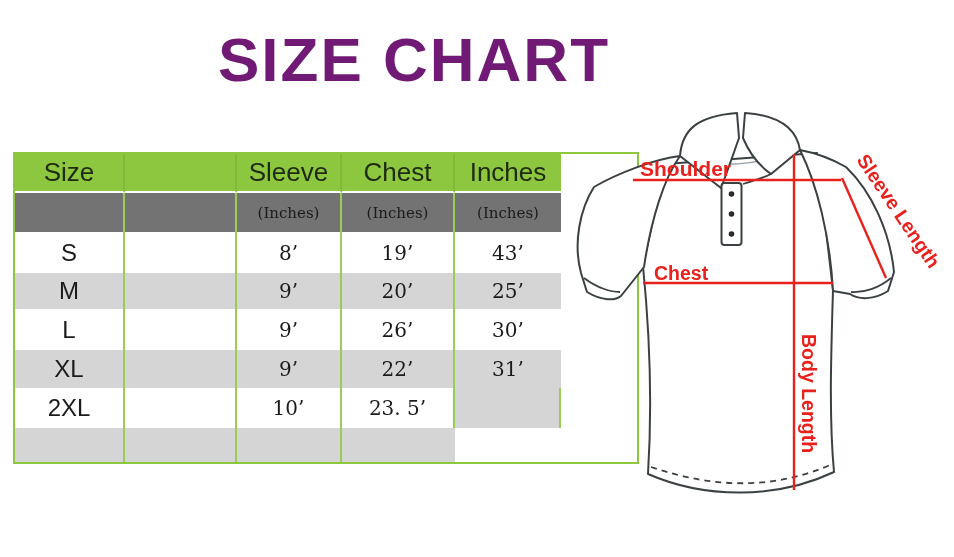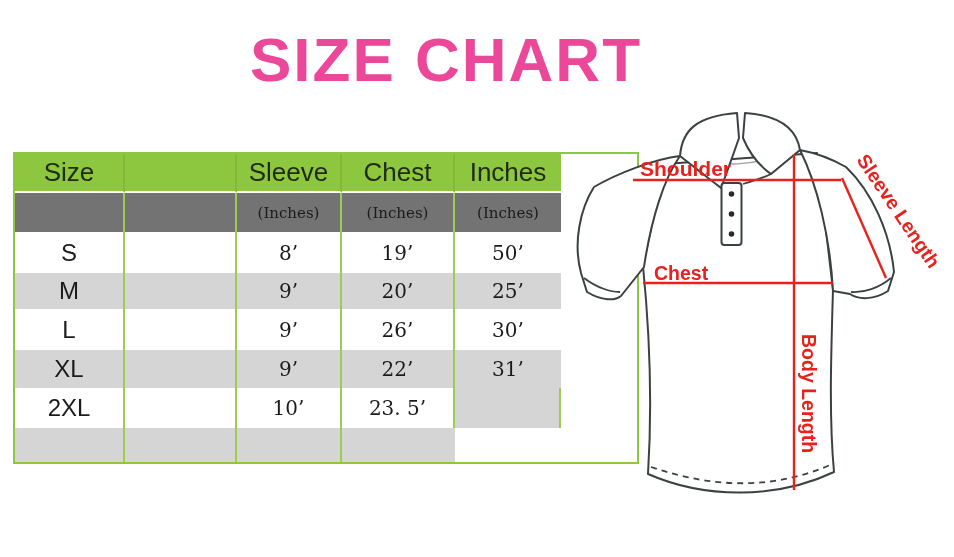--- a/index.html
+++ b/index.html
@@ -5,22 +5,21 @@
   html,body{margin:0;padding:0;background:#fff;}
   body{
     width:954px;height:557px;position:relative;overflow:hidden;
     font-family:"Liberation Sans",sans-serif;
   }
   
   .title{
     position:absolute;left:0;top:24px;width:828px;
     text-align:center;
     font-size:62px;font-weight:800;letter-spacing:2px;
-    color:#ec4899;
-    padding-left:32px;
+    color:#701a75;
   }
   
   .size-table{
     position:absolute;left:13px;top:152px;
     width:626px;height:312px;
     box-sizing:border-box;
     border:2px solid #8dc63f;
     display:grid;
     grid-template-columns:110px 112px 105px 113px 106px;
     grid-template-rows:39px 39px 41px 36px 41px 38px 40px 34px;
@@ -69,21 +68,21 @@
   <div class="c sub"></div>
   <div class="c sub"></div>
   <div class="c sub">(Inches)</div>
   <div class="c sub">(Inches)</div>
   <div class="c sub lastcol">(Inches)</div>
 
   <div class="c rowW sz">S</div>
   <div class="c rowW"></div>
   <div class="c rowW val">8’</div>
   <div class="c rowW val">19’</div>
-  <div class="c rowW val lastcol">50’</div>
+  <div class="c rowW val lastcol">43’</div>
 
   <div class="c rowG sz">M</div>
   <div class="c rowG"></div>
   <div class="c rowG val">9’</div>
   <div class="c rowG val">20’</div>
   <div class="c rowG val lastcol">25’</div>
 
   <div class="c rowW sz">L</div>
   <div class="c rowW"></div>
   <div class="c rowW val">9’</div>

